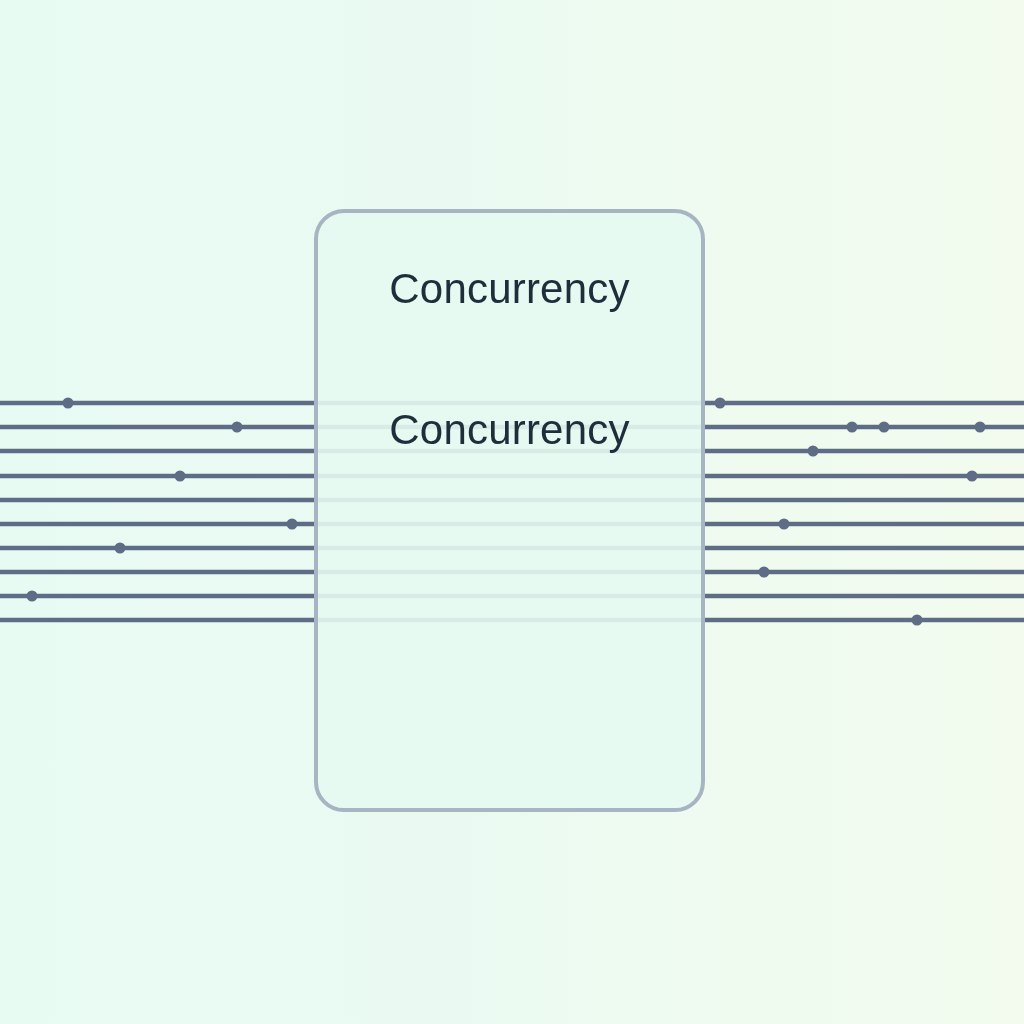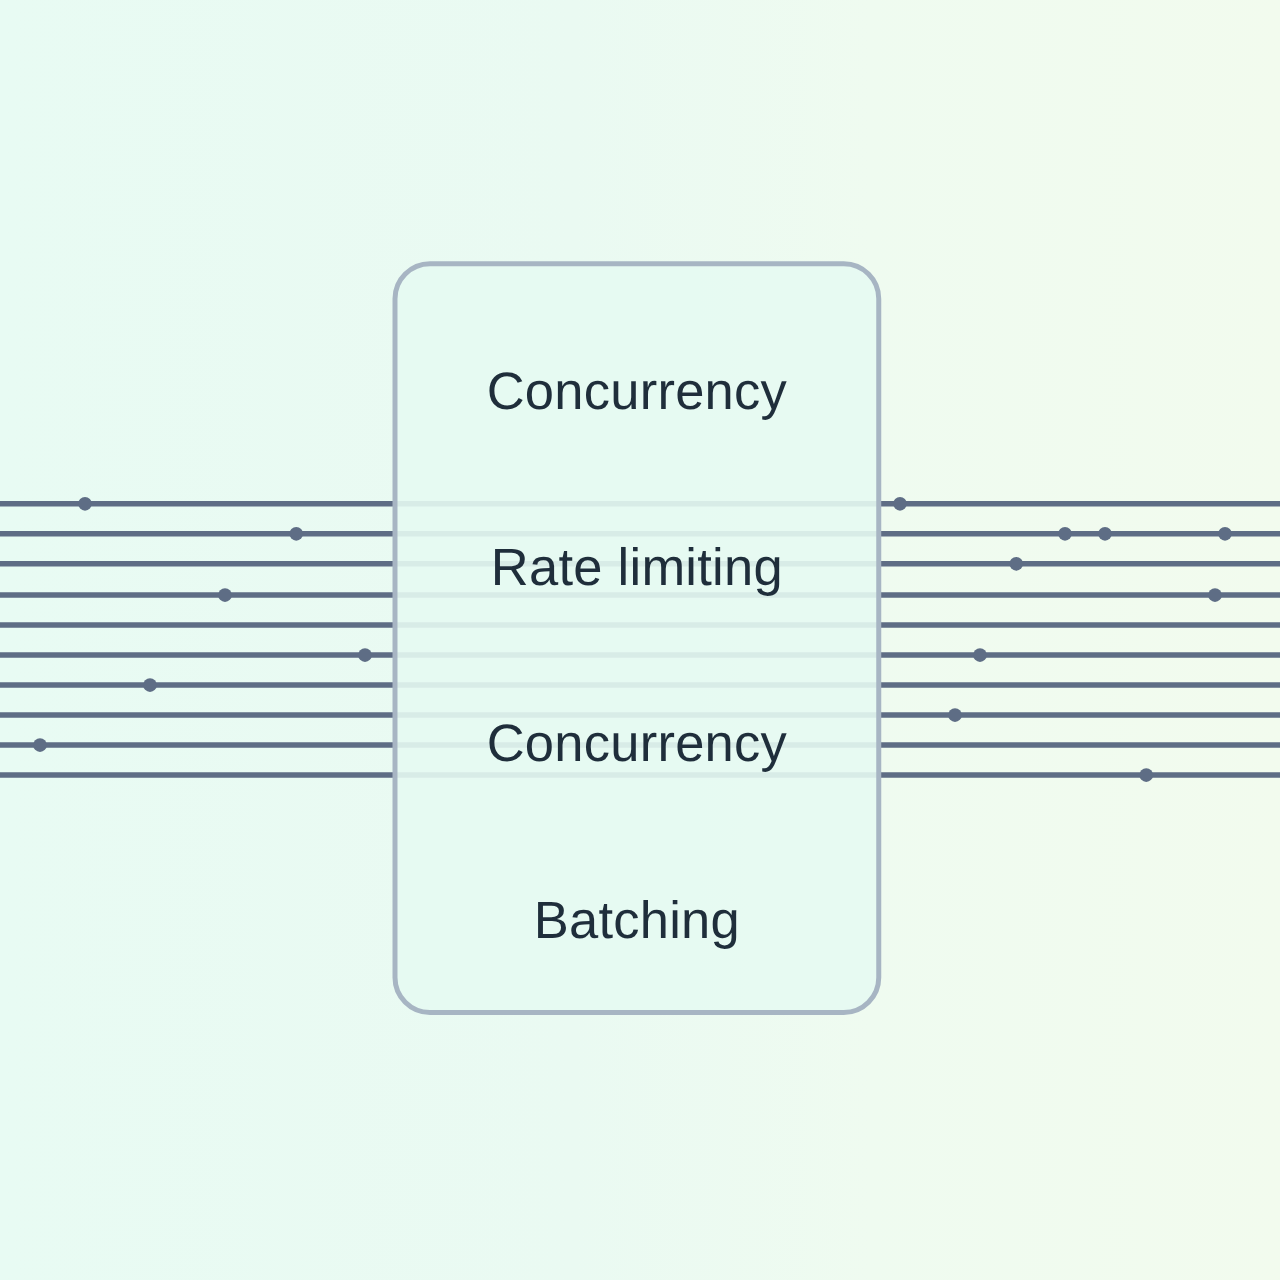--- a/index.html
+++ b/index.html
@@ -26,21 +26,21 @@
     left: 314px;
     top: 209px;
     width: 391px;
     height: 603px;
     box-sizing: border-box;
     border: 4px solid #a7b5c3;
     border-radius: 30px;
     background: rgba(229, 250, 242, 0.9);
     display: flex;
     flex-direction: column;
-    justify-content: center;
+    justify-content: flex-start;
     padding-top: 28px;
     gap: 46px;
   }
   .panel-row {
     height: 95px;
     display: flex;
     align-items: center;
     justify-content: center;
   }
   .panel-label {
@@ -80,21 +80,15 @@
     <circle cx="32" cy="596" r="5.5" fill="#5e6d85"></circle>
     <line x1="0" x2="1024" y1="620" y2="620" stroke="#5e6d85" stroke-width="4.5"></line>
     <circle cx="917" cy="620" r="5.5" fill="#5e6d85"></circle>
   </svg>
 
 <div id="panel">
   <div class="panel-row">
     <span class="panel-label">Concurrency</span>
   </div>
   <div class="panel-row">
-    <span class="panel-label">Rate limiting</span>
-  </div>
-  <div class="panel-row">
     <span class="panel-label">Concurrency</span>
-  </div>
-  <div class="panel-row">
-    <span class="panel-label">Batching</span>
   </div>
 </div>
 
 </body></html>

